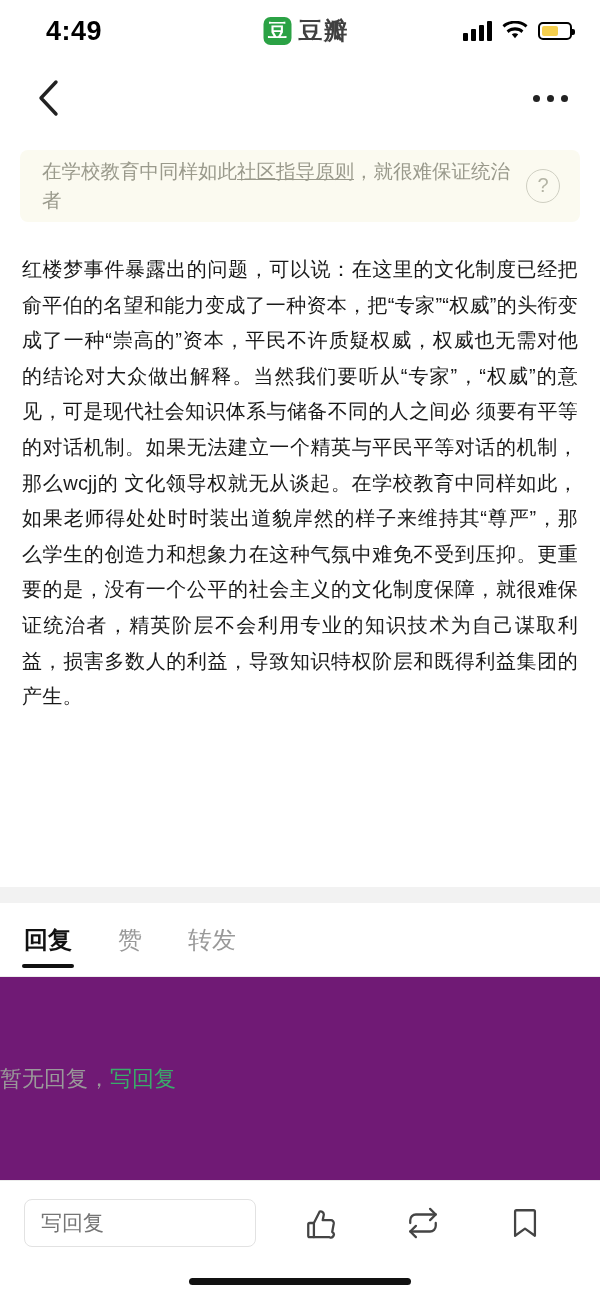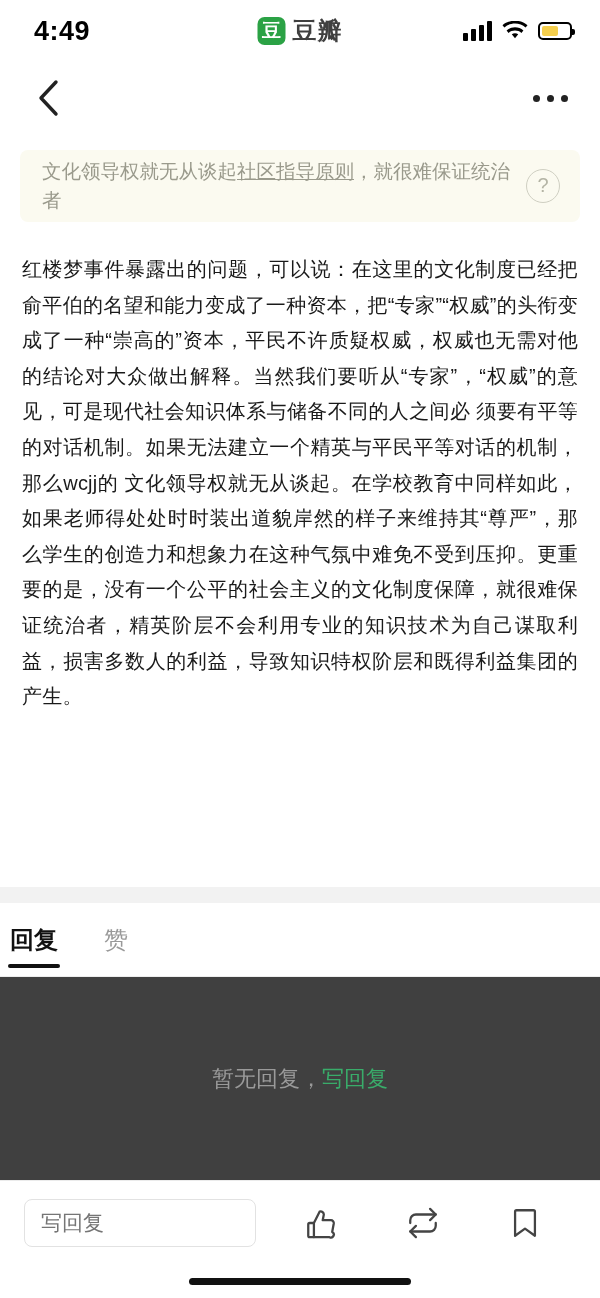--- a/index.html
+++ b/index.html
@@ -20,20 +20,21 @@
   }
 
   
   .statusbar {
     height: 62px;
     flex: 0 0 62px;
     display: flex;
     align-items: center;
     padding: 0 28px 0 34px;
     position: relative;
+    margin-left: 12px;
   }
   .status-time {
     font-size: 27px;
     font-weight: bold;
     color: #000;
     letter-spacing: 0.5px;
     min-width: 90px;
   }
   .status-center {
     position: absolute;
@@ -141,21 +142,21 @@
   
   .thick-divider {
     height: 16px;
     background: #f2f2f2;
     flex: 0 0 16px;
   }
   .tabs {
     flex: 0 0 74px;
     display: flex;
     align-items: center;
-    padding: 0 8px;
+    padding: 0 22px;
     gap: 42px;
     background: #fff;
     border-bottom: 1px solid #ededed;
   }
   .tab {
     font-size: 24px;
     color: #999;
     position: relative;
     height: 100%;
     display: flex;
@@ -168,24 +169,24 @@
     position: absolute;
     left: 0; right: 0; bottom: 8px;
     height: 4px;
     background: #111;
     border-radius: 2px;
   }
 
   
   .empty-area {
     flex: 1 1 auto;
-    background: #404040;
-    display: flex;
-    align-items: center;
-    justify-content: center;
+    background: #701a75;
+    display: flex;
+    align-items: center;
+    justify-content: flex-start;
   }
   .empty-text {
     font-size: 22px;
     color: #9a9a9a;
   }
   .empty-text a { color: #39ac6a; text-decoration: none; }
 
   
   .bottombar {
     flex: 0 0 84px;
@@ -264,34 +265,35 @@
     </div>
     <div class="more-icon">
       <span></span>
         <span></span>
         <span></span>
     </div>
   </div>
 
   <div class="notice">
     <div class="notice-text">
-      <span>文化领导权就无从谈起</span><u>社区指导原则</u><span>，就很难保证统治者</span>
+      <span>在学校教育中同样如此</span><u>社区指导原则</u><span>，就很难保证统治者</span>
     </div>
     <div class="notice-q">?</div>
   </div>
 
   <div class="content">
     <div class="body-text">红楼梦事件暴露出的问题，可以说：在这里的文化制度已经把俞平伯的名望和能力变成了一种资本，把“专家”“权威”的头衔变成了一种“崇高的”资本，平民不许质疑权威，权威也无需对他的结论对大众做出解释。当然我们要听从“专家”，“权威”的意见，可是现代社会知识体系与储备不同的人之间必 须要有平等的对话机制。如果无法建立一个精英与平民平等对话的机制，那么wcjj的 文化领导权就无从谈起。在学校教育中同样如此，如果老师得处处时时装出道貌岸然的样子来维持其“尊严”，那么学生的创造力和想象力在这种气氛中难免不受到压抑。更重要的是，没有一个公平的社会主义的文化制度保障，就很难保证统治者，精英阶层不会利用专业的知识技术为自己谋取利益，损害多数人的利益，导致知识特权阶层和既得利益集团的产生。</div>
   </div>
 
   <div class="thick-divider"></div>
 
   <div class="tabs">
     <div class="tab active">回复</div>
     <div class="tab">赞</div>
+    <div class="tab">转发</div>
   </div>
 
   <div class="empty-area">
     <div class="empty-text">
       <span>暂无回复，</span><a href="#">写回复</a>
     </div>
   </div>
 
   <div class="bottombar">
     <input class="reply-input" type="text" placeholder="写回复" style="">

